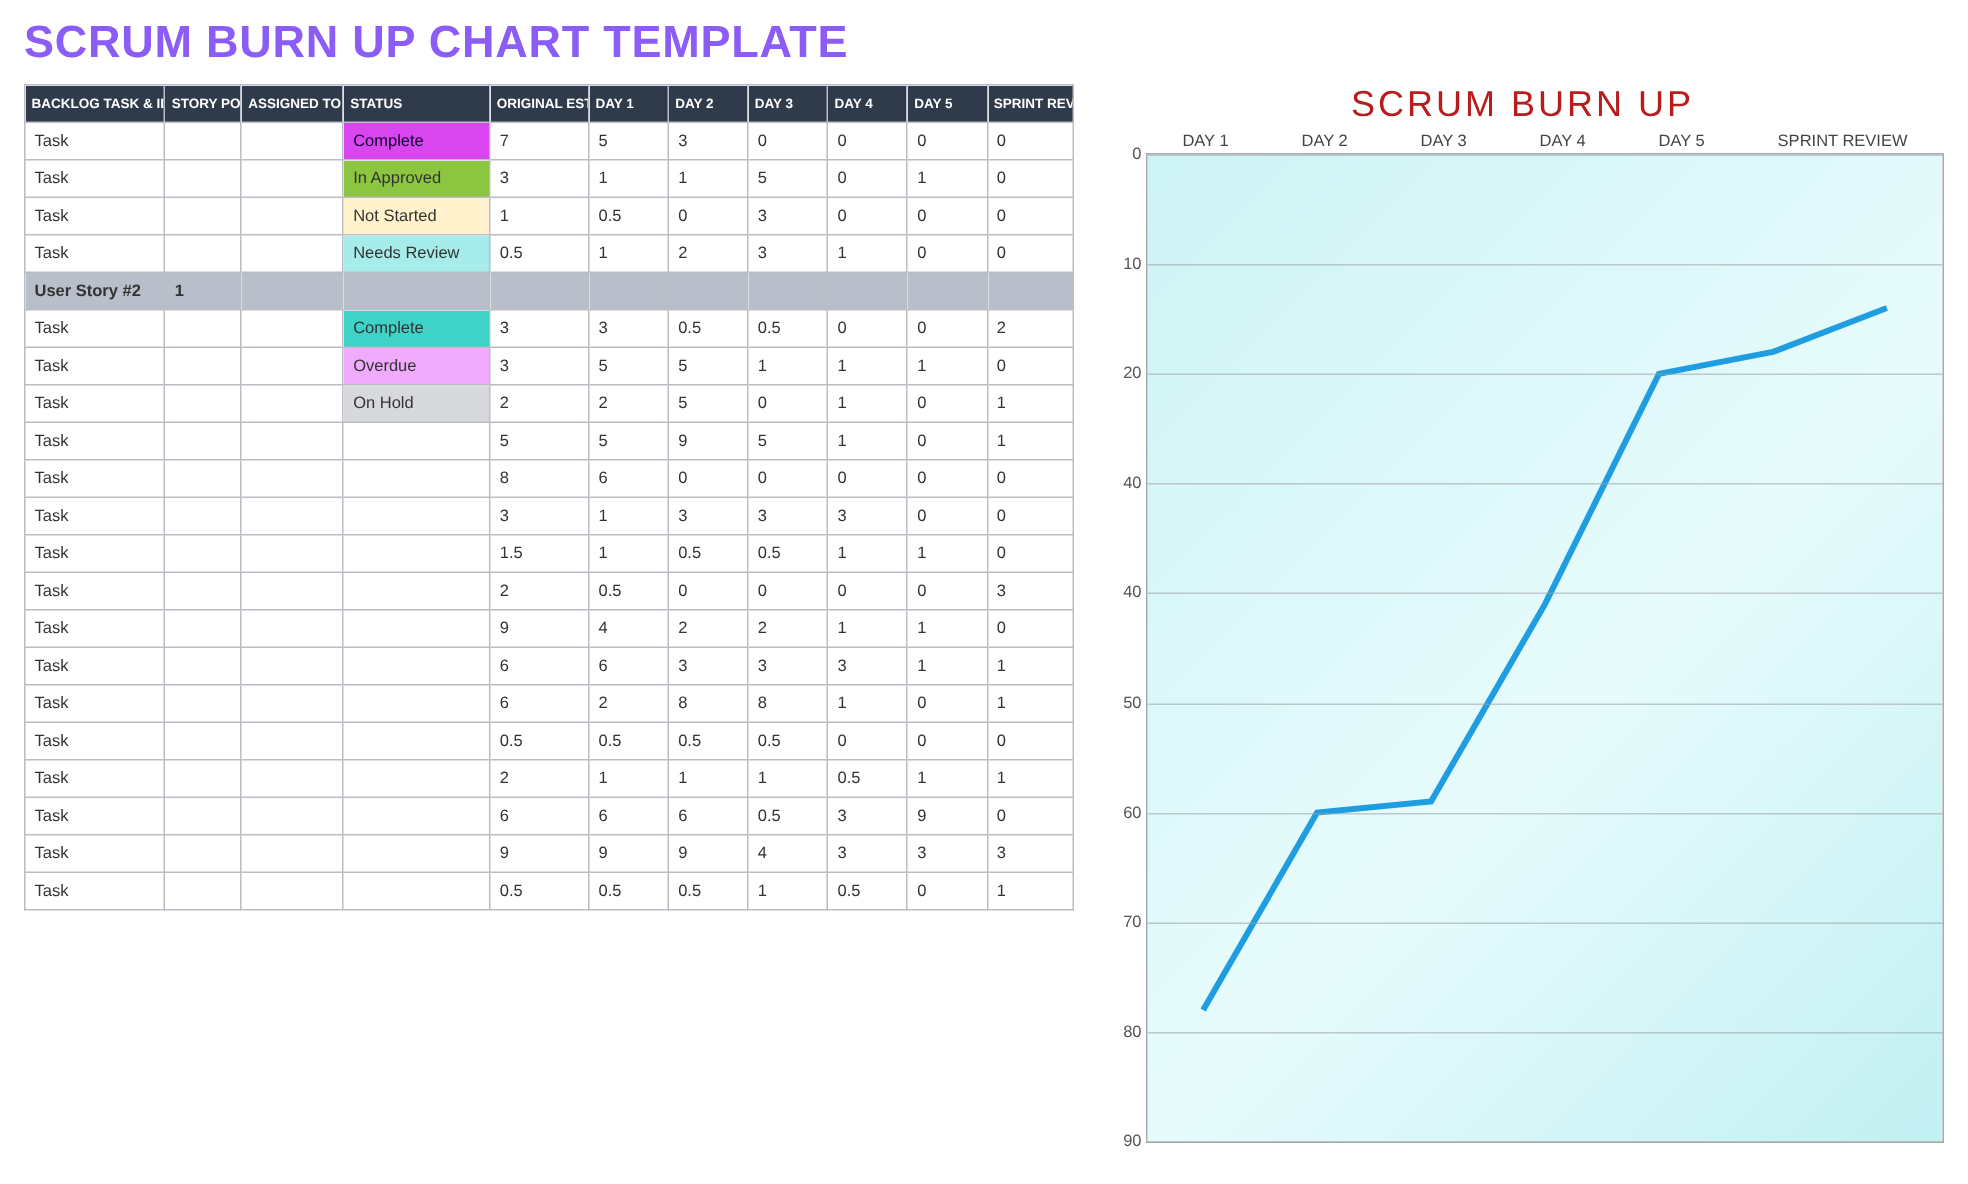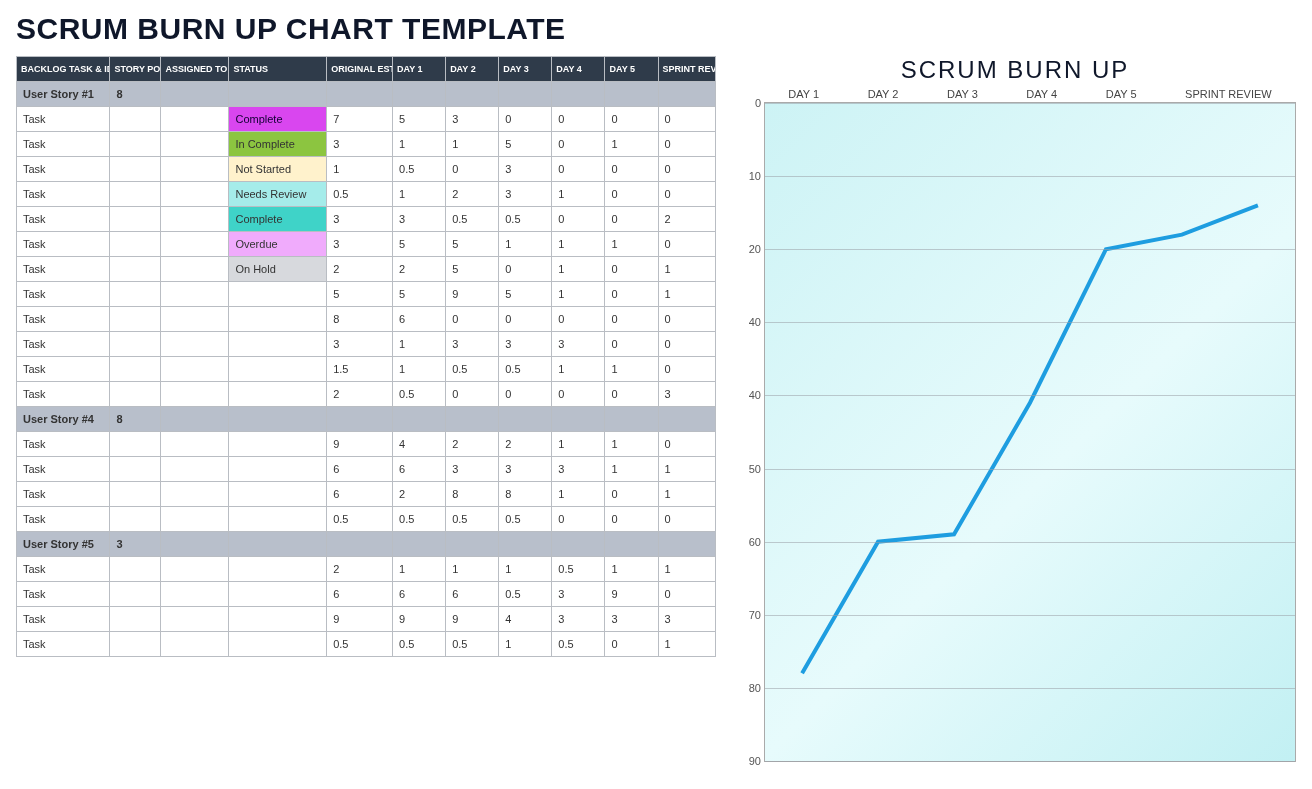--- a/index.html
+++ b/index.html
@@ -5,21 +5,21 @@
   * { box-sizing: border-box; }
   body {
     font-family: Arial, Helvetica, sans-serif;
     background: #fff;
     margin: 0;
     padding: 12px 16px;
     font-size: 12px;
     color: #333;
   }
   .title {
-    color: #0f172a;
+    color: #8b5cf6;
     font-size: 30px;
     font-weight: 700;
     letter-spacing: 0.5px;
     margin: 0 0 10px 0;
   }
   .layout {
     display: flex;
     gap: 18px;
     align-items: flex-start;
   }
@@ -71,21 +71,21 @@
   .status-onhold      { background: #d7d9dd; }
 
   
   .chart-wrap {
     flex: 1 1 auto;
     position: relative;
   }
   .chart-title {
     text-align: center;
     font-size: 24px;
-    color: #0f172a;
+    color: #b91c1c;
     letter-spacing: 2px;
     margin: 0 0 4px 0;
     font-weight: 400;
   }
   .chart-labels {
     display: flex;
     justify-content: space-around;
     font-size: 11px;
     color: #444;
     padding: 0 0 2px 30px;
@@ -145,51 +145,38 @@
             <th>ORIGINAL ESTIMATE</th>
             <th>DAY 1</th>
             <th>DAY 2</th>
             <th>DAY 3</th>
             <th>DAY 4</th>
             <th>DAY 5</th>
             <th>SPRINT REVIEW</th>
           </tr>
         </thead>
       <tbody id="tbody">
-          <tr class="story-row">
-            <td>User Story #1</td>
-            <td>8</td>
-            <td></td>
-            <td></td>
-            <td></td>
-            <td></td>
-            <td></td>
-            <td></td>
-            <td></td>
-            <td></td>
-            <td></td>
-          </tr>
           <tr>
             <td>Task</td>
             <td></td>
             <td></td>
             <td class="status-cell status-complete">Complete</td>
             <td>7</td>
             <td>5</td>
             <td>3</td>
             <td>0</td>
             <td>0</td>
             <td>0</td>
             <td>0</td>
           </tr>
           <tr>
             <td>Task</td>
             <td></td>
             <td></td>
-            <td class="status-cell status-inprogress">In Complete</td>
+            <td class="status-cell status-inprogress">In Approved</td>
             <td>3</td>
             <td>1</td>
             <td>1</td>
             <td>5</td>
             <td>0</td>
             <td>1</td>
             <td>0</td>
           </tr>
           <tr>
             <td>Task</td>
@@ -210,20 +197,33 @@
             <td></td>
             <td class="status-cell status-needsreview">Needs Review</td>
             <td>0.5</td>
             <td>1</td>
             <td>2</td>
             <td>3</td>
             <td>1</td>
             <td>0</td>
             <td>0</td>
           </tr>
+          <tr class="story-row">
+            <td>User Story #2</td>
+            <td>1</td>
+            <td></td>
+            <td></td>
+            <td></td>
+            <td></td>
+            <td></td>
+            <td></td>
+            <td></td>
+            <td></td>
+            <td></td>
+          </tr>
           <tr>
             <td>Task</td>
             <td></td>
             <td></td>
             <td class="status-cell status-approved">Complete</td>
             <td>3</td>
             <td>3</td>
             <td>0.5</td>
             <td>0.5</td>
             <td>0</td>
@@ -313,33 +313,20 @@
             <td></td>
             <td></td>
             <td></td>
             <td>2</td>
             <td>0.5</td>
             <td>0</td>
             <td>0</td>
             <td>0</td>
             <td>0</td>
             <td>3</td>
-          </tr>
-          <tr class="story-row">
-            <td>User Story #4</td>
-            <td>8</td>
-            <td></td>
-            <td></td>
-            <td></td>
-            <td></td>
-            <td></td>
-            <td></td>
-            <td></td>
-            <td></td>
-            <td></td>
           </tr>
           <tr>
             <td>Task</td>
             <td></td>
             <td></td>
             <td></td>
             <td>9</td>
             <td>4</td>
             <td>2</td>
             <td>2</td>
@@ -378,33 +365,20 @@
             <td></td>
             <td></td>
             <td></td>
             <td>0.5</td>
             <td>0.5</td>
             <td>0.5</td>
             <td>0.5</td>
             <td>0</td>
             <td>0</td>
             <td>0</td>
-          </tr>
-          <tr class="story-row">
-            <td>User Story #5</td>
-            <td>3</td>
-            <td></td>
-            <td></td>
-            <td></td>
-            <td></td>
-            <td></td>
-            <td></td>
-            <td></td>
-            <td></td>
-            <td></td>
           </tr>
           <tr>
             <td>Task</td>
             <td></td>
             <td></td>
             <td></td>
             <td>2</td>
             <td>1</td>
             <td>1</td>
             <td>1</td>

